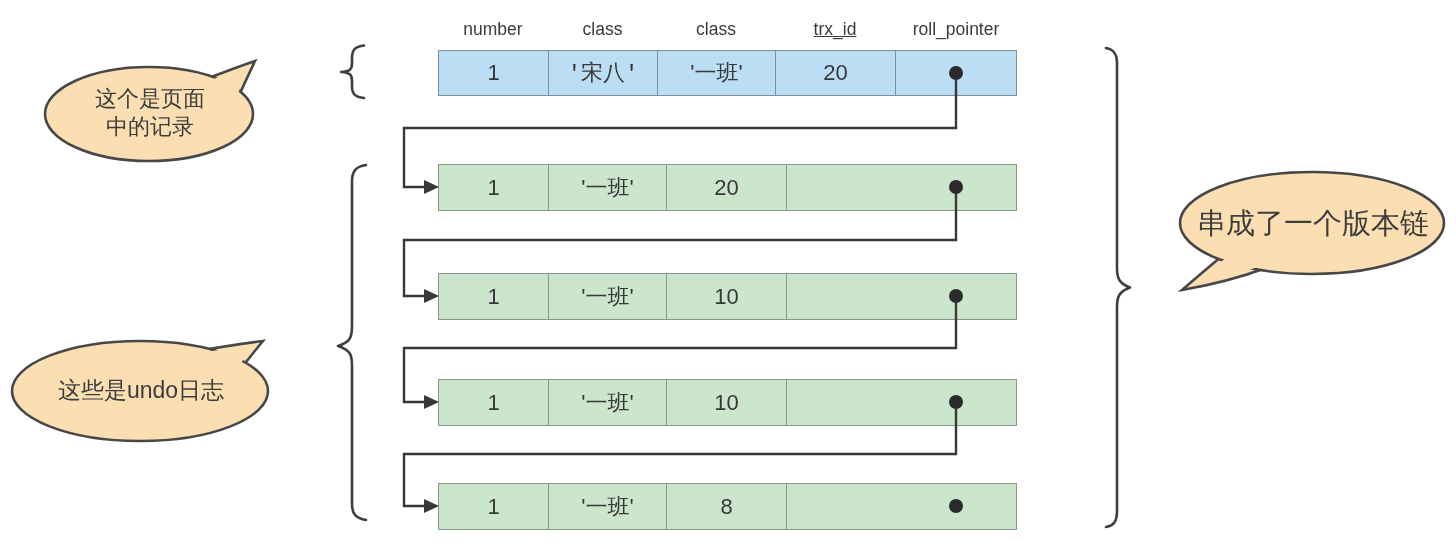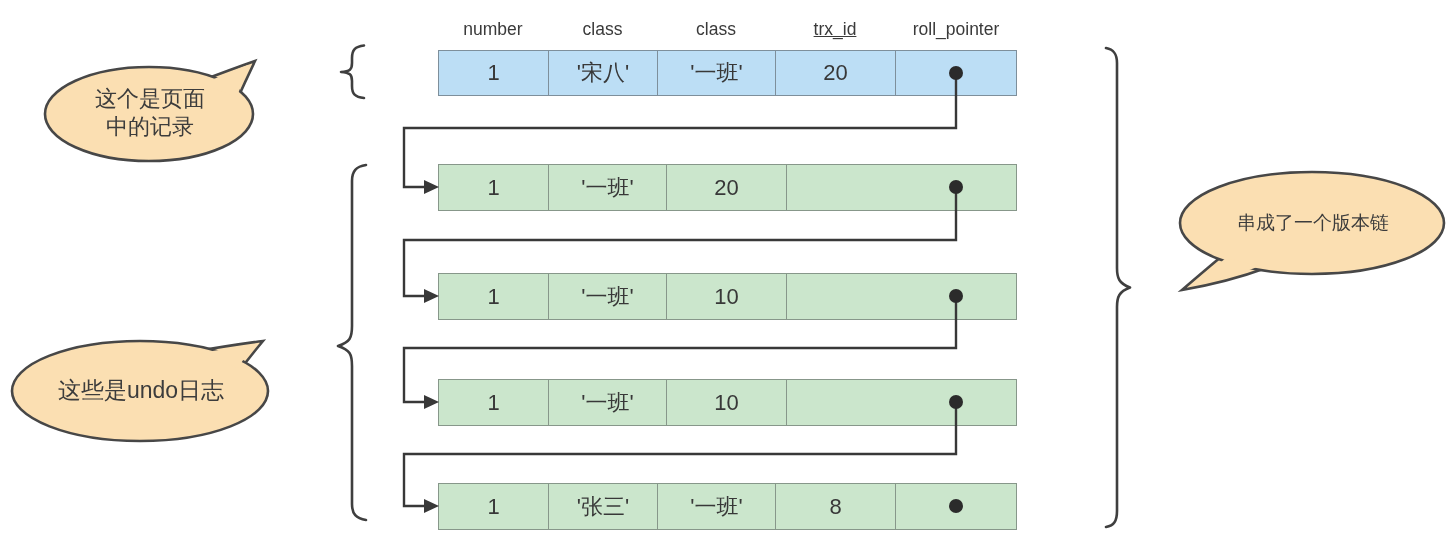--- a/index.html
+++ b/index.html
@@ -15,27 +15,27 @@
   
   .record-row{position:absolute;left:438px;width:579px;display:flex;z-index:1;
     box-sizing:border-box;border:1px solid #818a81;}
   .record-row.blue{background:#bcdef5;border-color:#7e8f9b;height:46px;}
   .record-row.green{background:#cbe6cc;border-color:#87978a;height:47px;}
   .cell{display:flex;align-items:center;justify-content:center;box-sizing:border-box;
     font-size:22px;color:#383838;}
   .blue .cell{border-right:1px solid #7e8f9b;}
   .green .cell{border-right:1px solid #87978a;}
   .cell.c5{border-right:none;}
-  .c1{width:110px;}.c2{width:109px;}.c3{width:118px;}.c4{width:120px;text-align:center;}.c5{width:120px;}
+  .c1{width:110px;}.c2{width:109px;font-family:Liberation Mono, monospace;}.c3{width:118px;}.c4{width:120px;text-align:center;}.c5{width:120px;}
   .hc1{width:110px;}.hc2{width:109px;}.hc3{width:118px;}.hc4{width:120px;text-decoration:underline;}.hc5{width:122px;}
   
   .callout-text{position:absolute;z-index:3;text-align:center;color:#3c3c3c;}
   .callout-text.one{left:45px;top:85px;width:210px;font-size:22px;line-height:28px;}
   .callout-text.two{left:12px;top:376px;width:258px;font-size:23px;line-height:28px;}
-  .callout-text.three{left:1182px;top:209px;width:262px;font-size:19px;line-height:28px;}
+  .callout-text.three{left:1182px;top:209px;width:262px;font-size:29px;line-height:28px;}
   .stroke-line{fill:none;stroke:#383838;stroke-width:2.4;}
   .brace{fill:none;stroke:#3f3f3f;stroke-width:2.6;stroke-linecap:round;stroke-linejoin:round;}
   .bubble{stroke:#474747;stroke-width:2.6;}
   .bubble-patch{stroke:none;}
 </style>
 </head>
 <body>
 
 <div class="canvas">
 
@@ -110,21 +110,20 @@
 
   <div class="record-row green" style="top:379px;">
     <div class="cell c1">1</div>
     <div class="cell c3">'一班'</div>
     <div class="cell c4">10</div>
     <div class="cell c5"></div>
   </div>
 
   <div class="record-row green" style="top:483px;">
     <div class="cell c1">1</div>
-    <div class="cell c2">'张三'</div>
     <div class="cell c3">'一班'</div>
     <div class="cell c4">8</div>
     <div class="cell c5"></div>
   </div>
 
   <div class="callout-text two">这些是undo日志</div>
   <div class="callout-text one">
     <div>这个是页面</div>
     <div>中的记录</div>
   </div>

